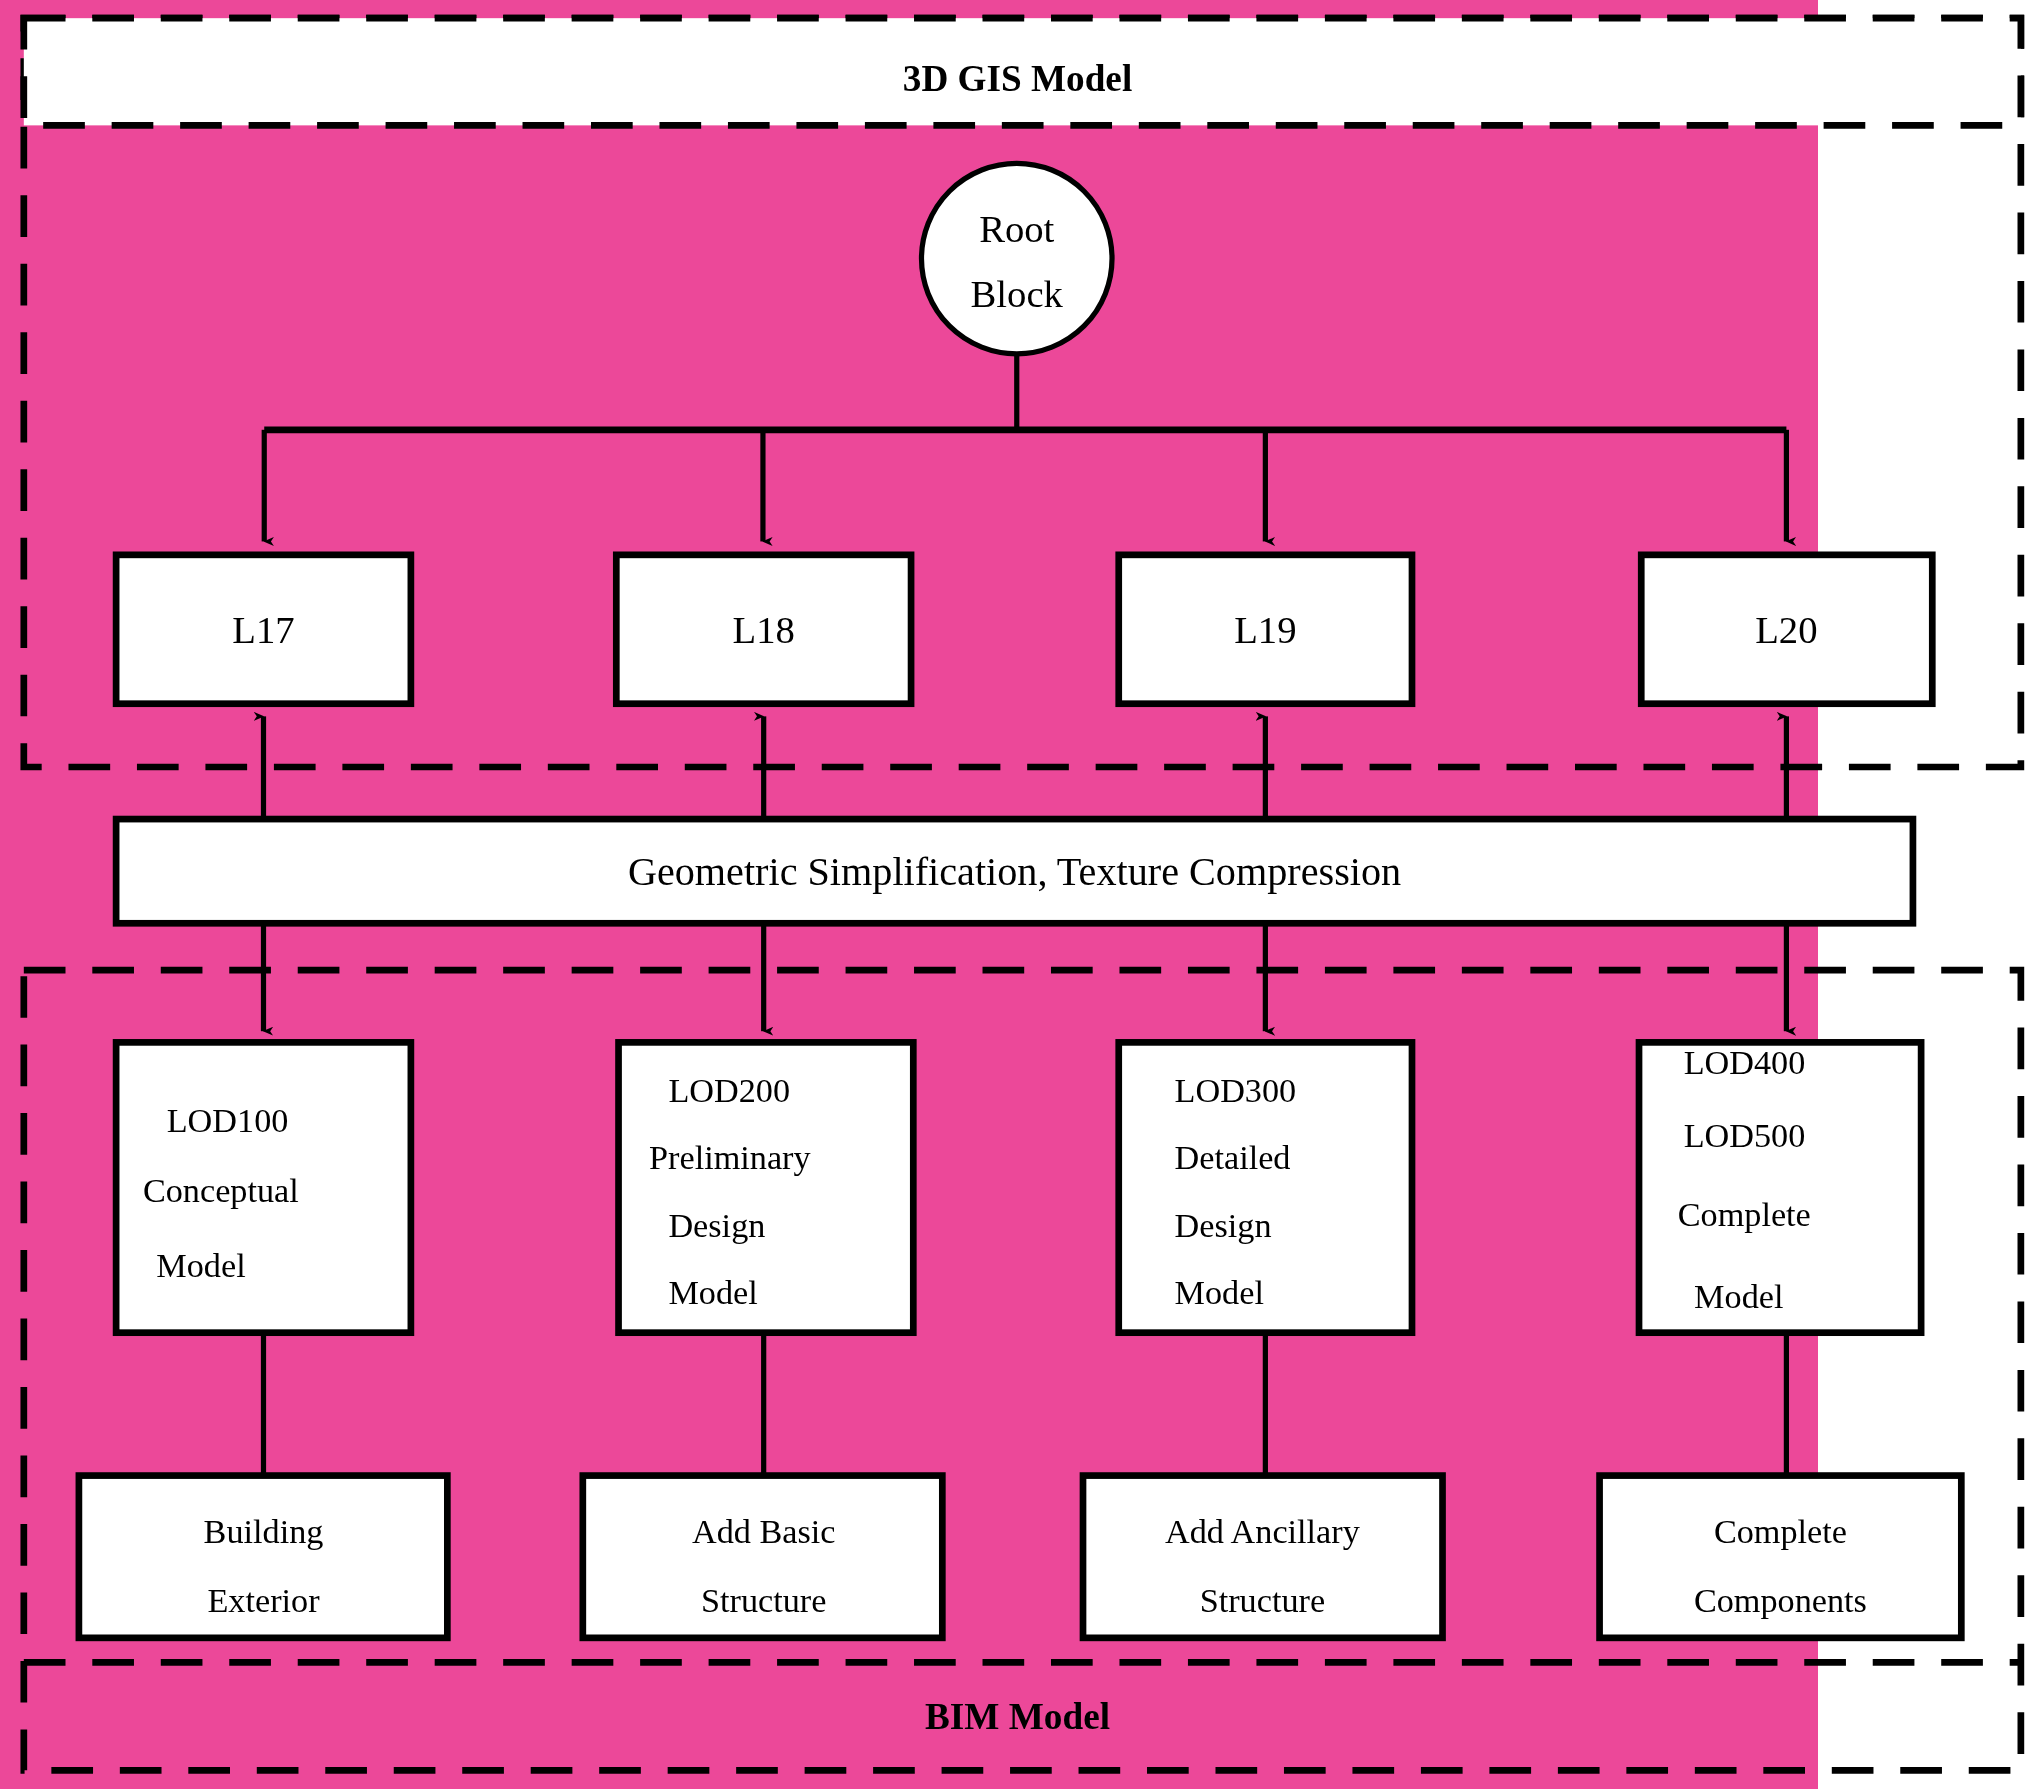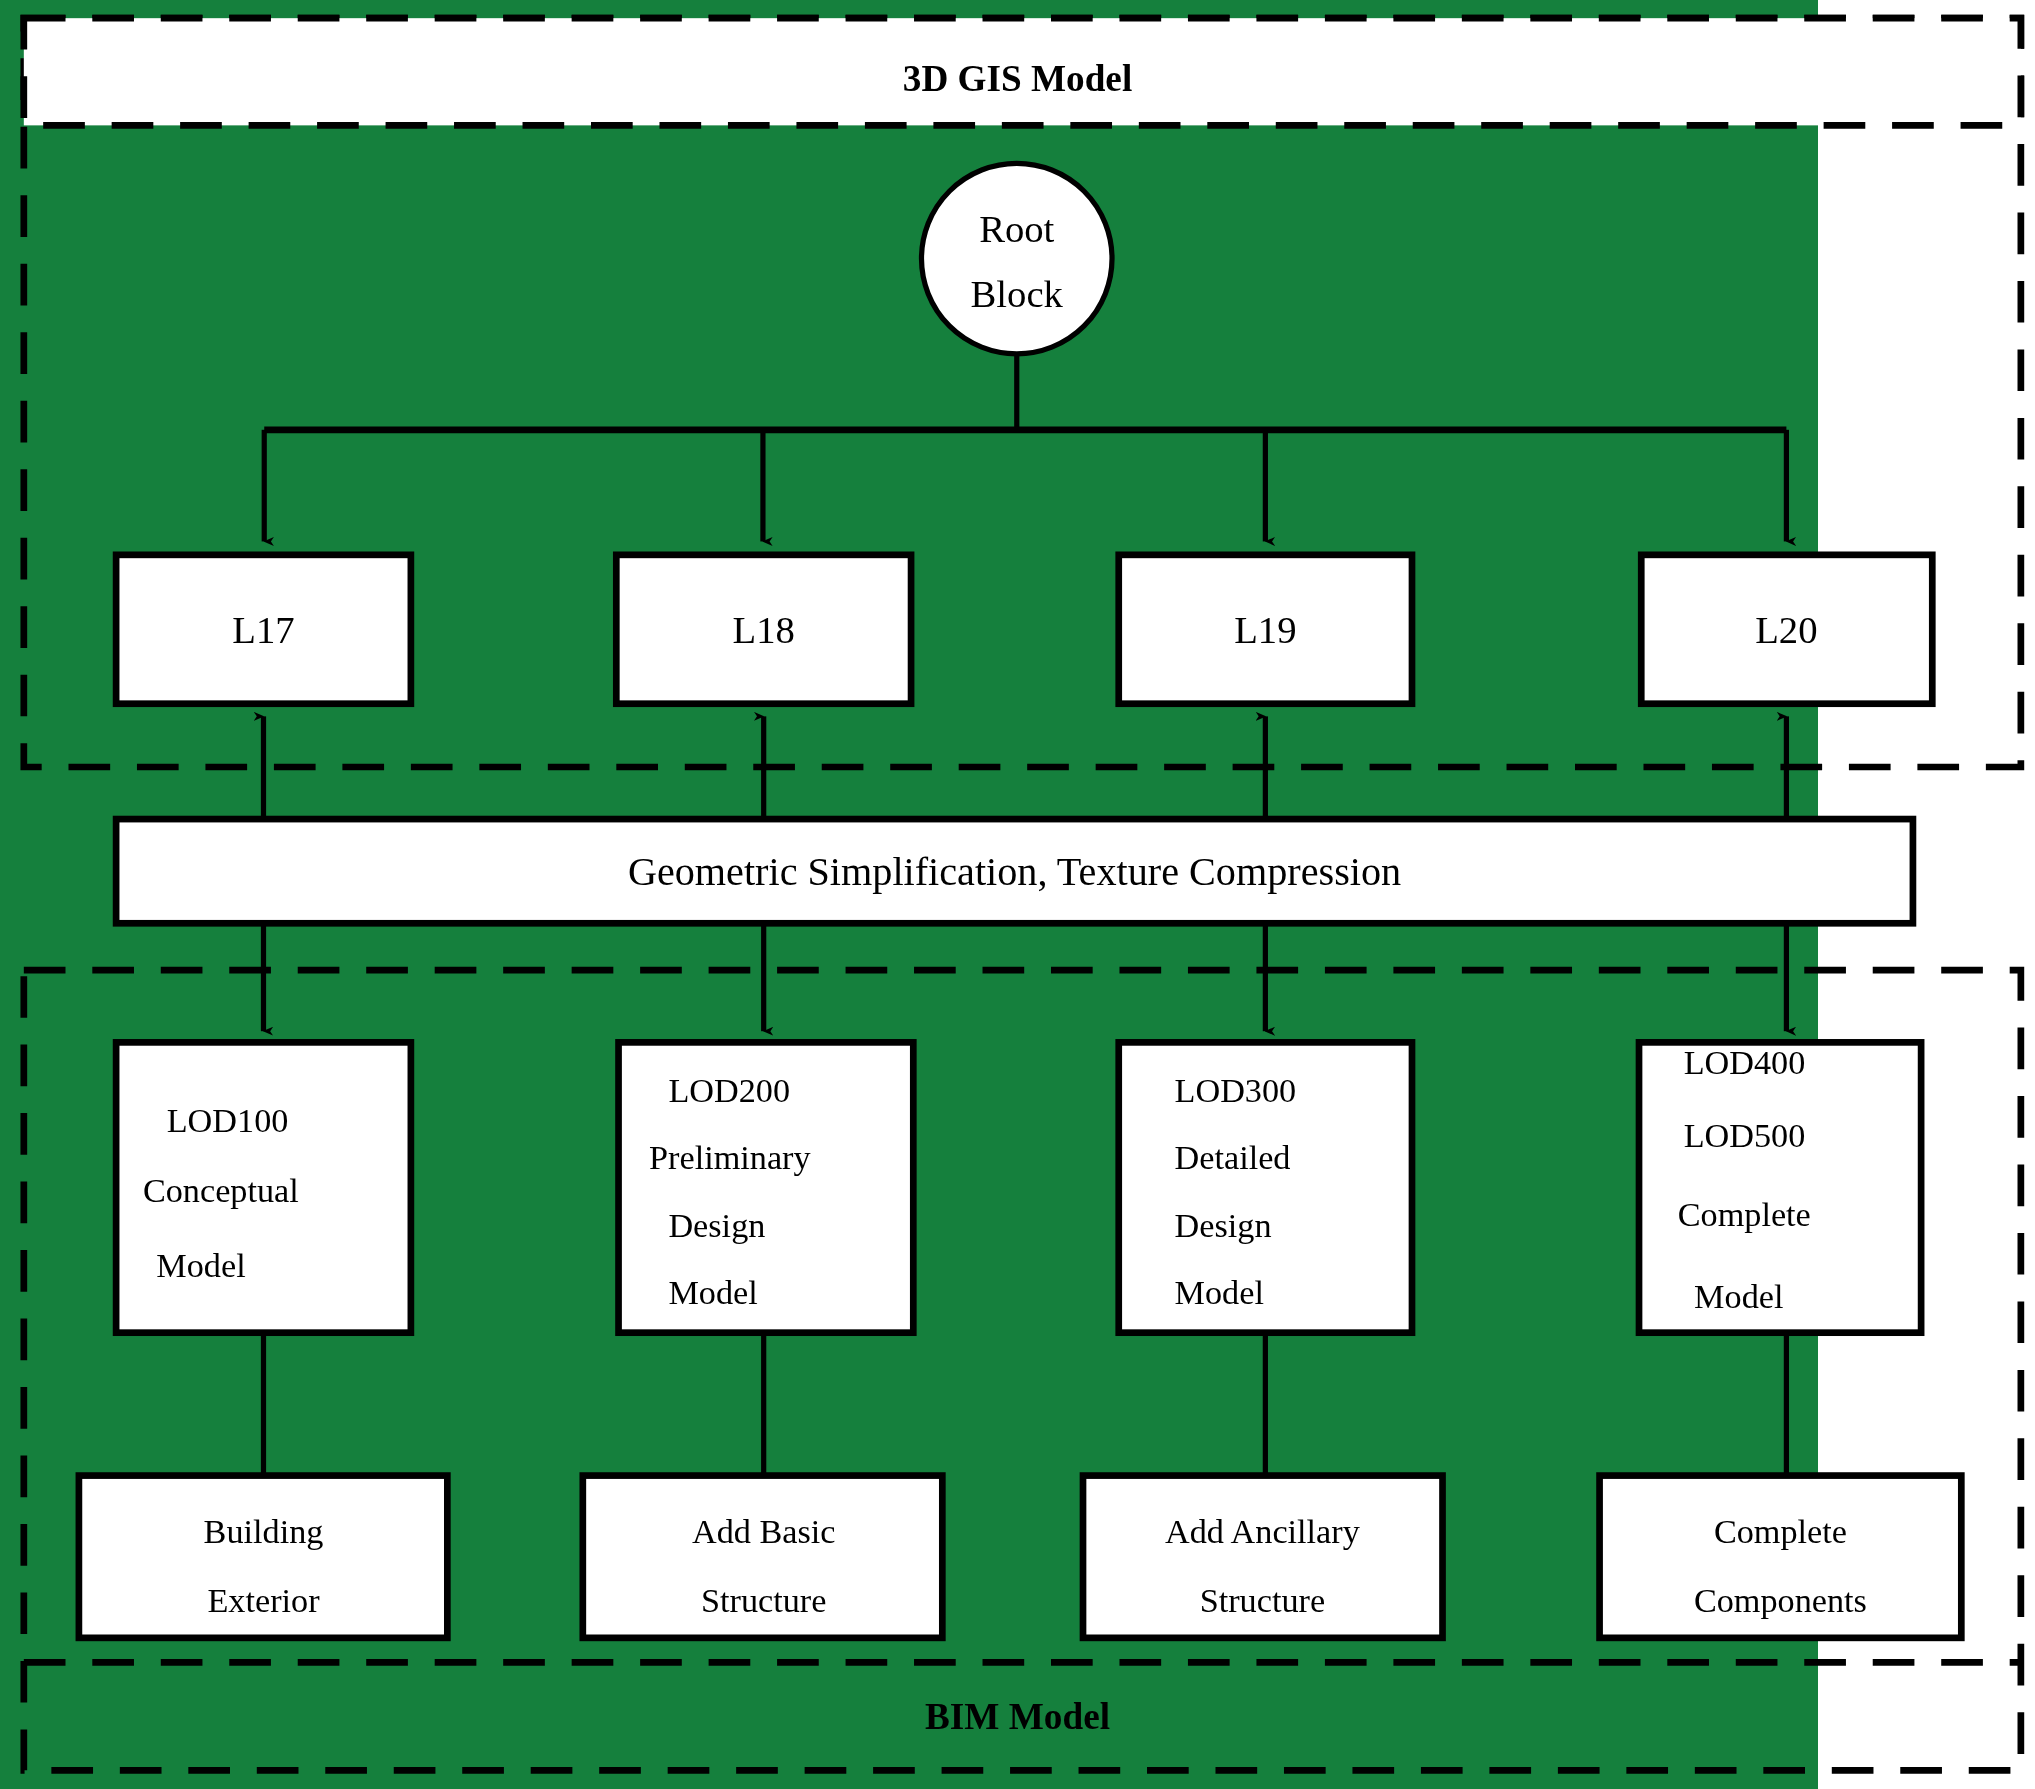--- a/index.html
+++ b/index.html
@@ -1,18 +1,18 @@
 <!DOCTYPE html>
 <html style="font-size:12px"><head>
 <meta charset="utf-8">
 <style>
   html,body{margin:0;padding:0;background:#ffffff;}
   body{width:2035px;height:1790px;overflow:hidden;
        font-family:"Liberation Serif","DejaVu Serif",serif;}
-  #stage{position:relative;width:1818px;height:1790px;background:#15803d;}
+  #stage{position:relative;width:1818px;height:1790px;background:#ec4899;}
   svg{position:absolute;top:0;left:0;width:2035px;height:1790px;}
   .txt{font-family:"Liberation Serif","DejaVu Serif",serif;fill:#000;}
   .grp-label{font-size:50px;font-weight:bold;}
   .node-label{font-size:52px;}
   .bar-label{font-size:54px;}
   .lod-label{font-size:46px;}
   .leaf-label{font-size:46px;}
 </style>
 </head>
 <body>

